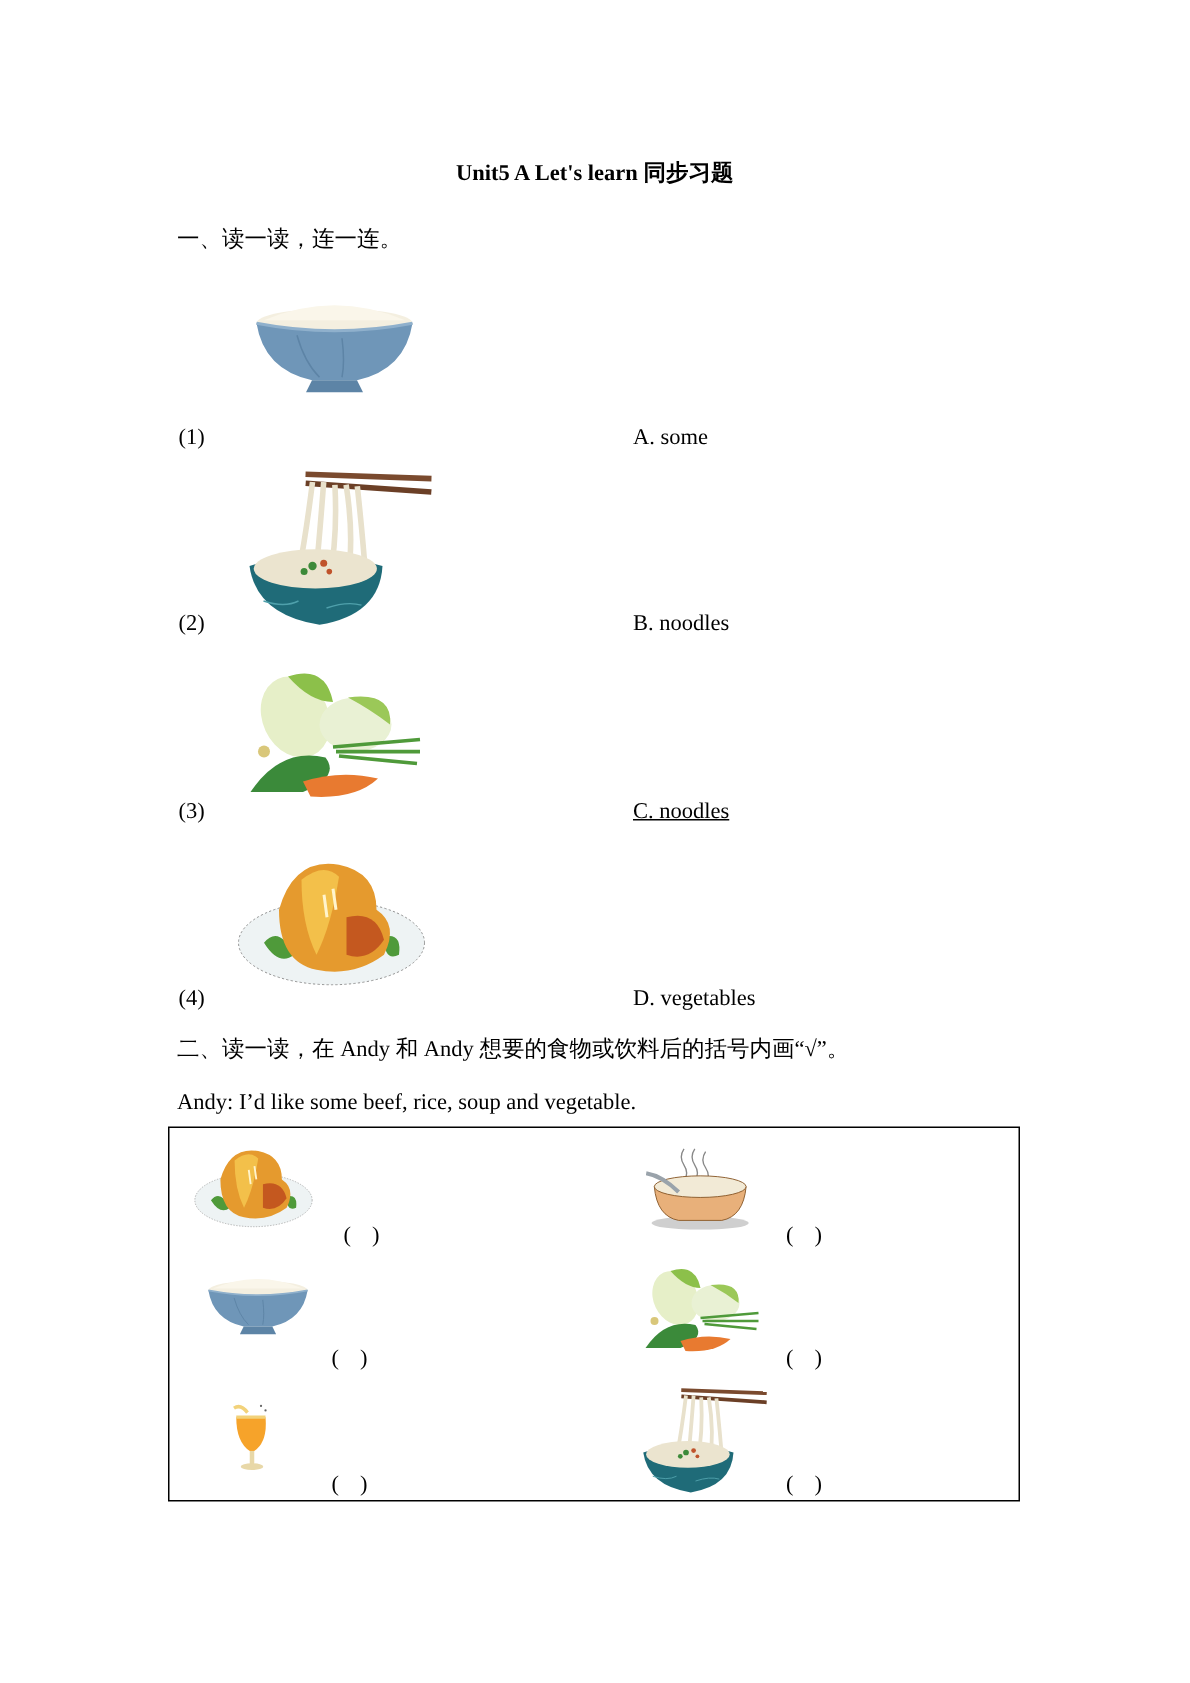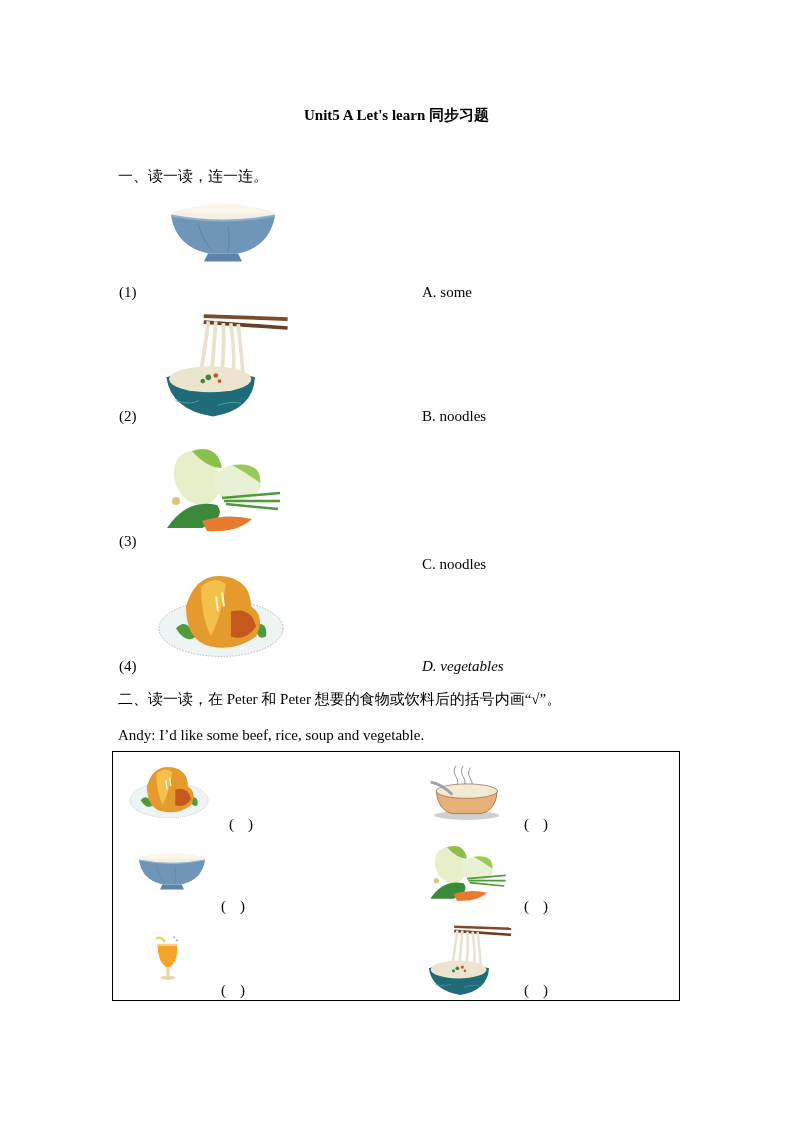--- a/index.html
+++ b/index.html
@@ -1,21 +1,21 @@
 <!DOCTYPE html>
 <html><head>
 <meta charset="utf-8">
 <style>
   html, body { margin: 0; padding: 0; background: #ffffff; }
   body { width: 793px; height: 1122px; position: relative; overflow: hidden;
          font-family: "Liberation Serif", "DejaVu Serif", serif; color: #000; }
   .abs { position: absolute; }
   .title { top: 106px; left: 0; width: 793px; text-align: center; font-weight: bold; font-size: 15px; }
   .section { font-size: 15px; left: 118px; }
-  .s1 { top: 150px; margin-top: 17px; }
+  .s1 { top: 150px; }
   .s2 { top: 690px; }
   .andy { top: 727px; left: 118px; font-size: 15px; }
   .num { font-size: 15px; left: 119px; }
   .opt { font-size: 15px; left: 422px; }
   .box { left: 112px; top: 751px; width: 566px; height: 248px; border: 1.5px solid #000; }
   .paren { font-size: 15px; letter-spacing: 0; }
   .paren .gap { display: inline-block; width: 14px; }
   svg { display: block; }
 </style>
 </head>
@@ -99,31 +99,31 @@
 </div>
 <div class="abs num" style="top:408px;">(2)</div>
 <div class="abs opt" style="top:408px;">B. noodles</div>
 
 <div class="abs" style="left:162px;top:442px;width:120px;height:92px;">
   <svg width="120" height="92" viewBox="0 0 120 90">
       <use href="#veg"></use>
     </svg>
 </div>
 <div class="abs num" style="top:533px;">(3)</div>
-<div class="abs opt" style="top:556px;">C. noodles</div>
+<div class="abs opt" style="top:533px;text-decoration:underline;">C. noodles</div>
 
 <div class="abs" style="left:156px;top:566px;width:130px;height:96px;">
   <svg width="130" height="96" viewBox="0 0 130 95">
       <use href="#chicken"></use>
     </svg>
 </div>
 <div class="abs num" style="top:658px;">(4)</div>
-<div class="abs opt" style="top:658px;font-style:italic;">D. vegetables</div>
+<div class="abs opt" style="top:658px;">D. vegetables</div>
 
-<div class="abs section s2">二、读一读，在 Peter 和 Peter 想要的食物或饮料后的括号内画“√”。</div>
+<div class="abs section s2">二、读一读，在 Andy 和 Andy 想要的食物或饮料后的括号内画“√”。</div>
 <div class="abs andy">Andy: I’d like some beef, rice, soup and vegetable.</div>
 
 <div class="abs box">
 
   <div class="abs" style="left:15px;top:8px;width:82px;height:62px;">
     <svg width="82" height="62" viewBox="0 0 130 95">
         <use href="#chicken"></use>
       </svg>
   </div>
   <div class="abs paren" style="left:116px;top:64px;">

